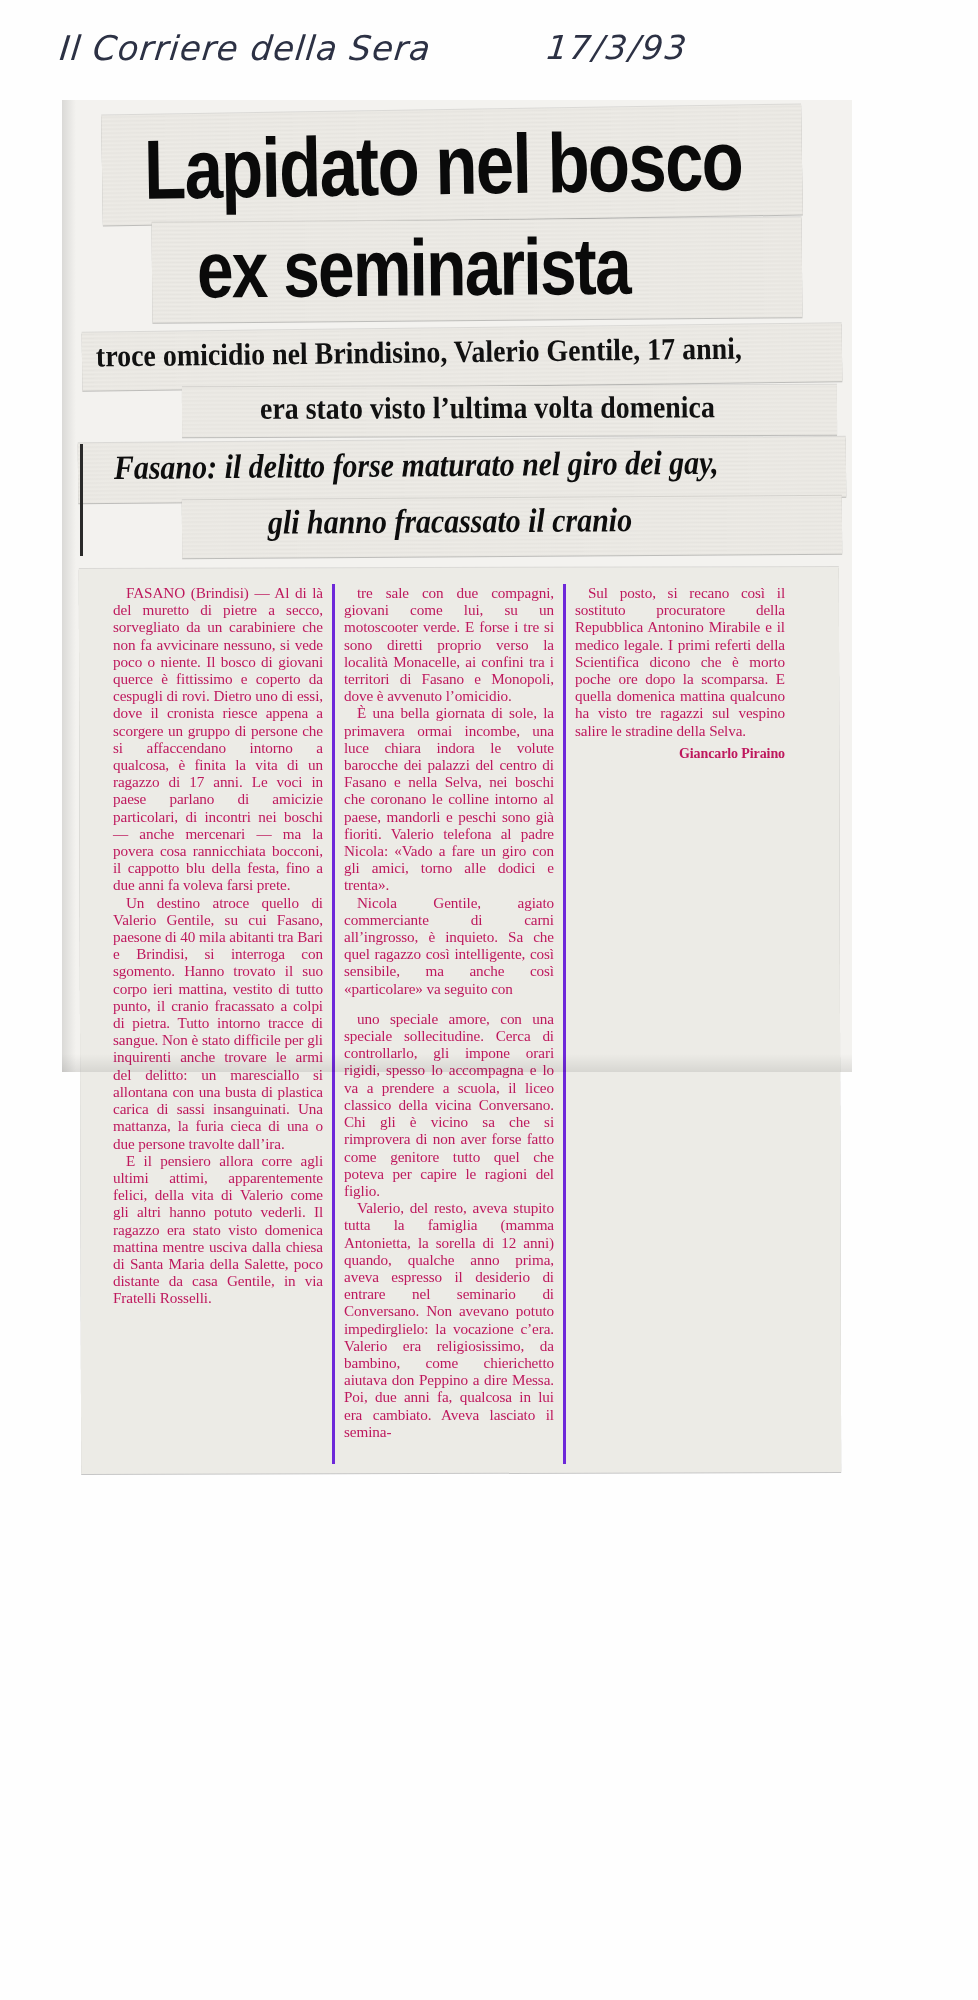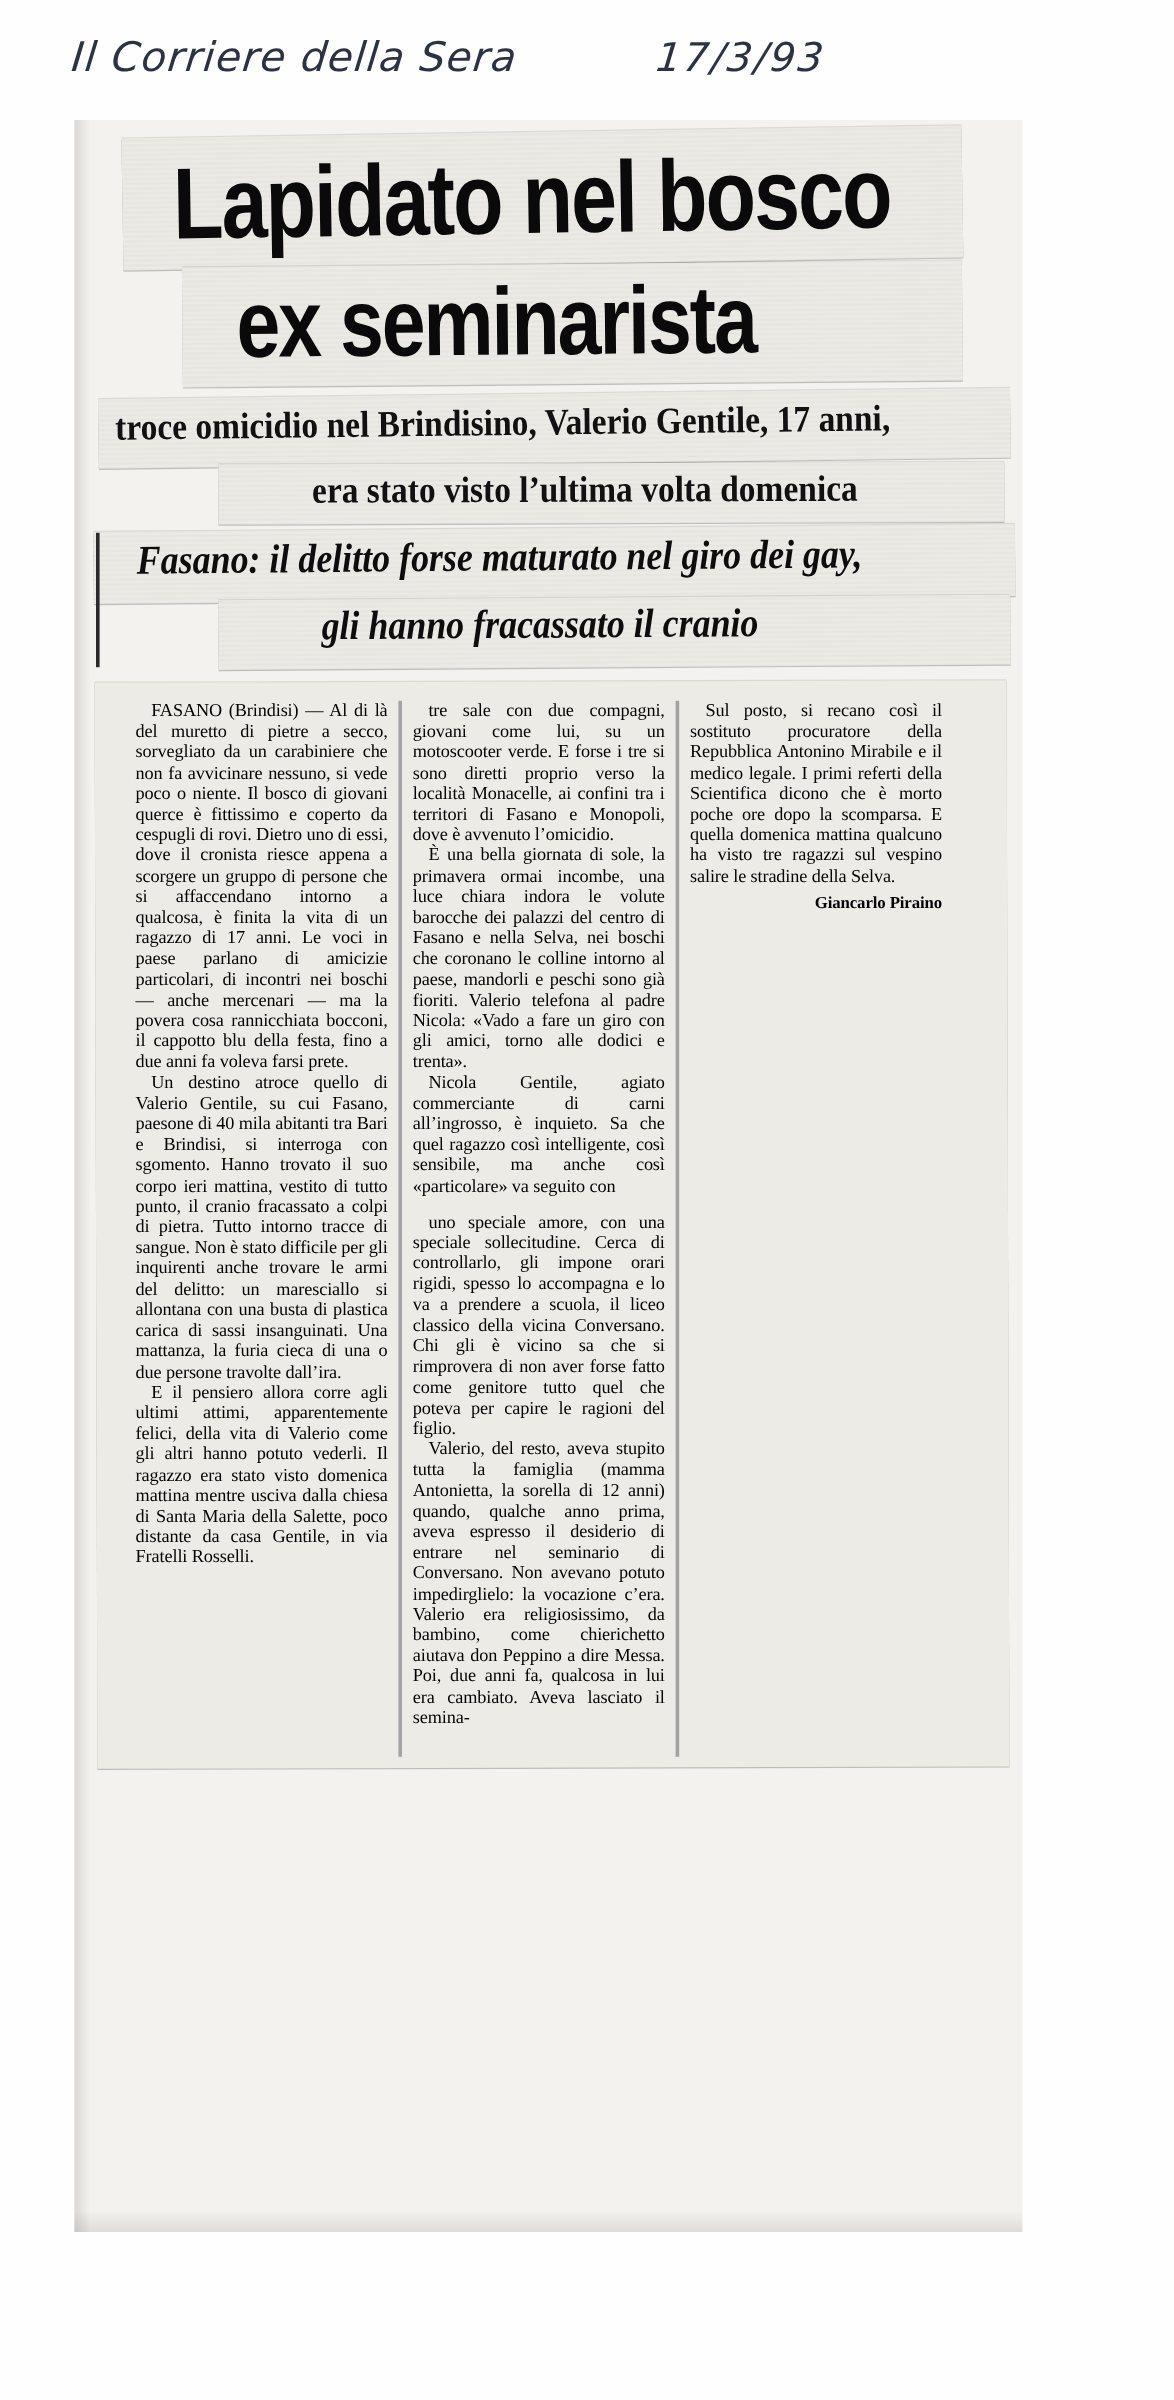--- a/index.html
+++ b/index.html
@@ -40,21 +40,21 @@
     font-size: 33px;
     letter-spacing: 2px;
   }
 
   
   #clipping {
     position: absolute;
     left: 62px;
     top: 100px;
     width: 790px;
-    height: 1760px;
+    height: 972px;
     background: #f3f2ef;
   }
 
   
   .strip {
     position: absolute;
     background: #edebe6;
     background-image:
       repeating-linear-gradient(
         0deg, rgba(0,0,0,0.030) 0px, rgba(0,0,0,0.0) 2px, rgba(0,0,0,0.022) 4px);
@@ -166,27 +166,27 @@
     gap: 0;
     z-index: 3;
   }
   .col {
     position: relative;
     width: 210px;
     padding: 0 9px;
     font-family: "Liberation Serif", serif;
     font-size: 15.2px;
     line-height: 17.2px;
-    color: #000000;
+    color: #be185d;
     text-align: justify;
     text-justify: inter-word;
     hyphens: manual;
     letter-spacing: -0.1px;
   }
-  .col + .col { border-left: 3px solid #a3a3a3; }
+  .col + .col { border-left: 3px solid #6d28d9; }
   .col p {
     margin: 0;
     text-indent: 13px;
   }
   .col p.first { text-indent: 13px; }
   .byline {
     display: block;
     margin-top: 6px;
     text-align: right;
     font-weight: 700;

